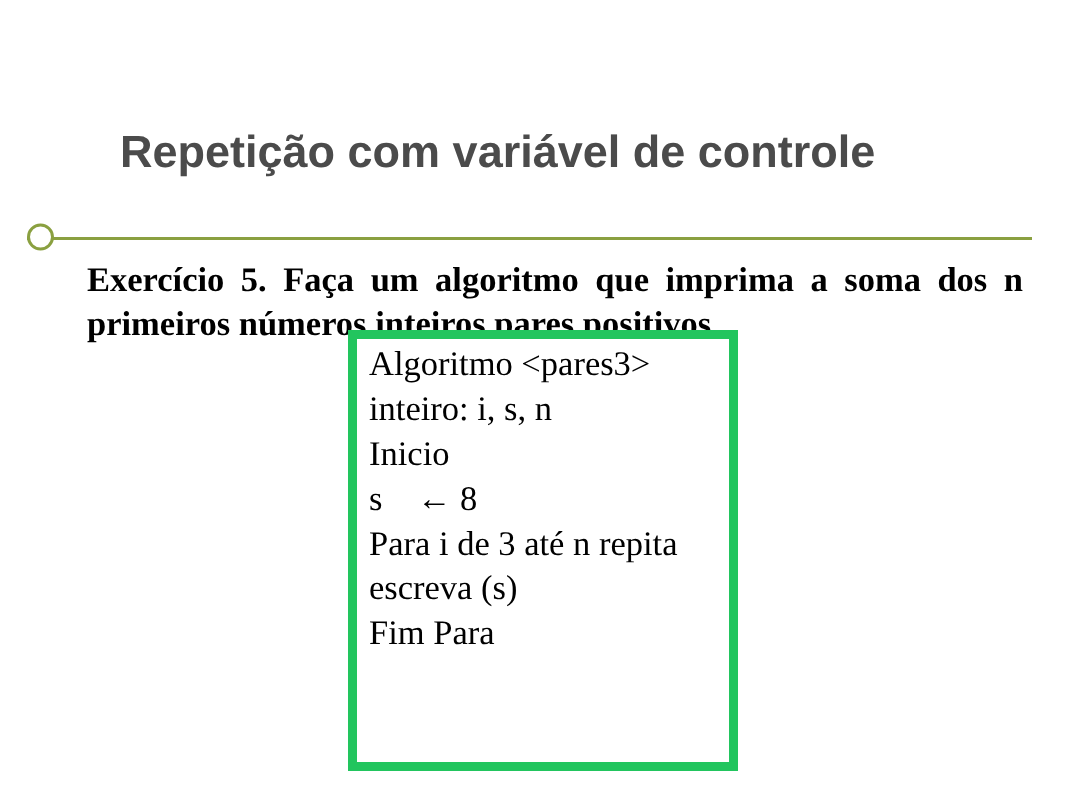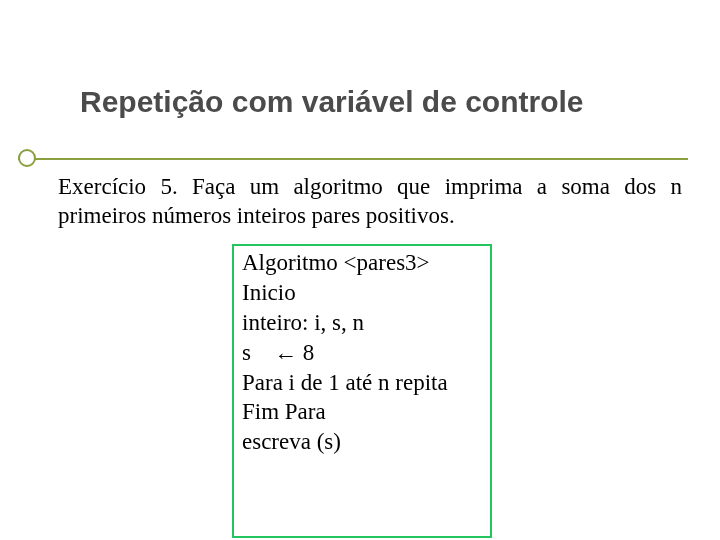--- a/index.html
+++ b/index.html
@@ -49,27 +49,28 @@
   }
   .problem {
     position: absolute;
     left: 58px;
     top: 173px;
     width: 624px;
     font-size: 23px;
     line-height: 1.25;
     text-align: justify;
     text-justify: inter-word;
+    font-weight: bold;
   }
   .code-box {
     position: absolute;
     left: 232px;
-    top: 244px;
+    top: 220px;
     width: 260px;
-    border: 2px solid #22c55e;
+    border: 6px solid #22c55e;
     box-sizing: border-box;
     padding: 2px 8px 0 8px;
     font-size: 23px;
     line-height: 1.3;
     background: #fff;
     height: 294px;
     overflow: hidden;
   }
   .code-box div {
     white-space: pre;
@@ -85,21 +86,21 @@
 
   <div class="title">Repetição com variável de controle</div>
 
   <div class="rule-line"></div>
   <div class="rule-dot"></div>
 
   <div class="problem">Exercício 5. Faça um algoritmo que imprima a soma dos n primeiros números inteiros pares positivos.</div>
 
   <div class="code-box">
     <div>Algoritmo &lt;pares3&gt;</div>
+    <div>inteiro: i, s, n</div>
     <div>Inicio</div>
-    <div>inteiro: i, s, n</div>
     <div>s    ← 8</div>
-    <div>Para i de 1 até n repita</div>
+    <div>Para i de 3 até n repita</div>
+    <div>escreva (s)</div>
     <div>Fim Para</div>
-    <div>escreva (s)</div>
   </div>
 
 </div>
 
 </body></html>

